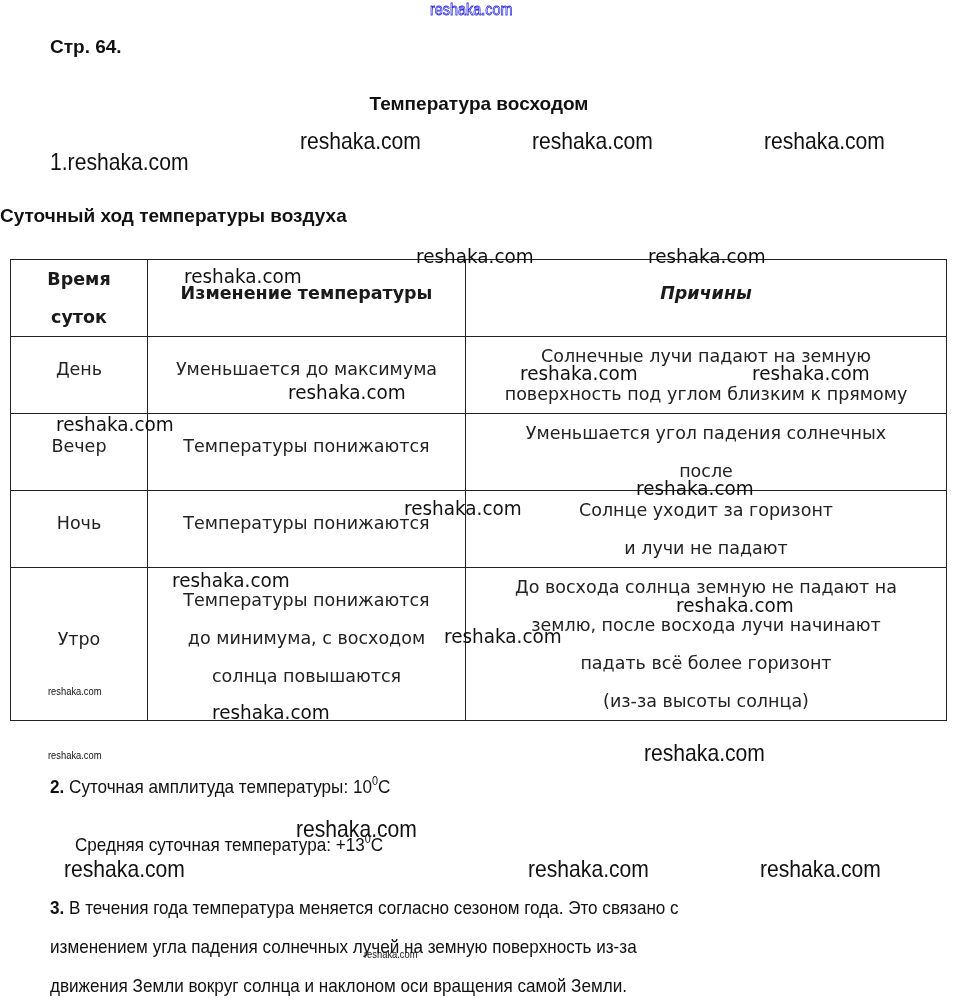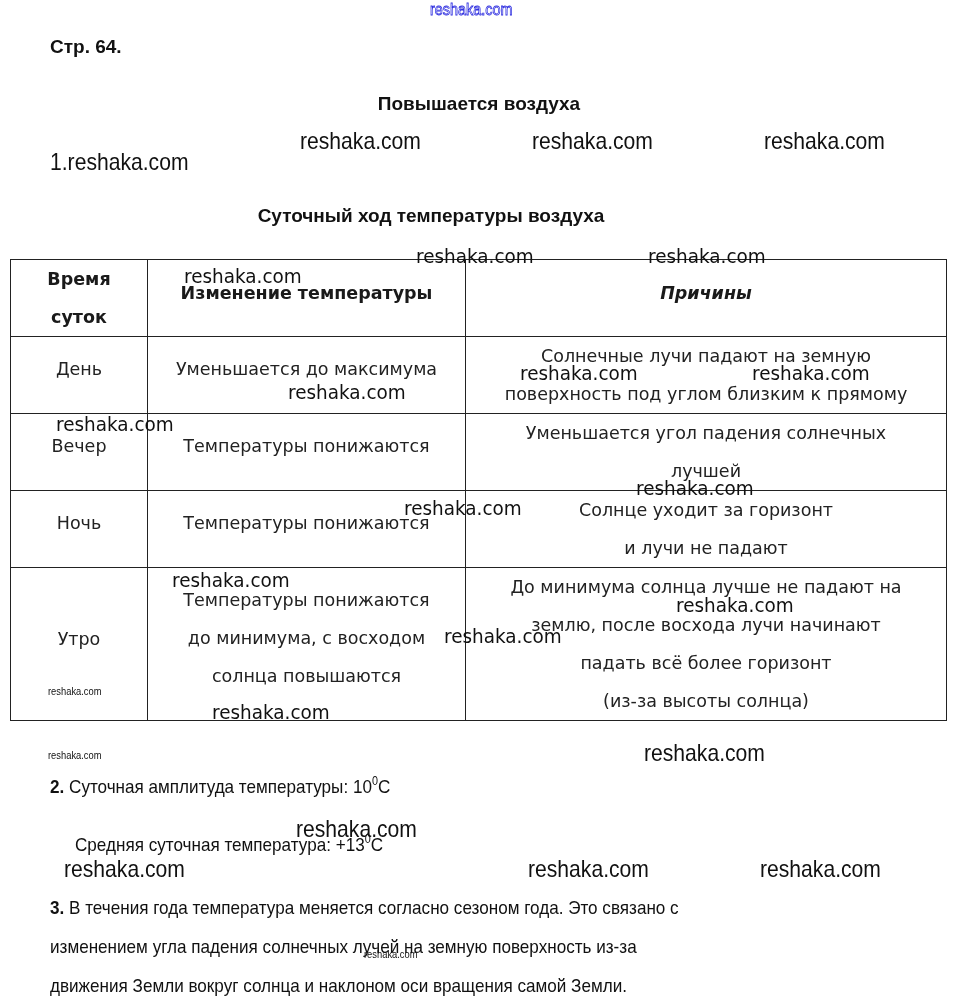--- a/index.html
+++ b/index.html
@@ -6,42 +6,42 @@
   body { width:958px; height:1008px; position:relative; overflow:hidden; color:#111;
          font-family:"Liberation Sans", sans-serif; }
   .abs { position:absolute; white-space:nowrap; }
   .wm { font-family:"DejaVu Sans", sans-serif; font-size:20px; color:#111; position:absolute; white-space:nowrap; transform:scaleX(0.92); transform-origin:left top; z-index:5; }
   .wm-big { font-family:"Liberation Sans", sans-serif; font-size:24px; color:#111; position:absolute; white-space:nowrap; transform:scaleX(0.88); transform-origin:left top; }
   .wm-small { font-family:"Liberation Sans", sans-serif; font-size:11px; color:#111; position:absolute; white-space:nowrap; transform:scaleX(0.85); transform-origin:left top; }
   .top-wm { position:absolute; left:430px; top:1px; font-size:16px; color:#fff;
             -webkit-text-stroke:0.8px #3030e0; font-family:"Liberation Sans", sans-serif; transform:scaleX(0.9); transform-origin:left top; }
   .page-num { left:50px; top:36px; font-size:19px; font-weight:bold; }
   .title1 { left:0; width:958px; text-align:center; top:93px; font-size:19px; font-weight:bold; }
-  .title2 { left:0; width:798px; text-align:center; top:205px; font-size:19px; font-weight:bold;padding-left:32px; }
+  .title2 { left:0; width:798px; top:205px; font-size:19px; font-weight:bold; }
   .q1 { left:50px; top:148px; font-size:24px; transform:scaleX(0.88); transform-origin:left top; }
   table.tbl { position:absolute; left:10px; top:259px; border-collapse:collapse; width:937px; }
   table.tbl td, table.tbl th { border:1px solid #222; text-align:center; vertical-align:top;
       font-family:"DejaVu Sans", sans-serif; font-size:17.5px; color:#222; line-height:38px; padding:0; }
   table.tbl th { font-weight:bold; line-height:38px; color:#1a1a1a; }
   .c1 { width:136px; } .c2 { width:317px; } .c3 { width:480px;font-style:italic; }
   .row-h { height:76px; }
   .row-u { height:153px; }
   .q2 { left:50px; top:776px; font-size:19px; transform:scaleX(0.9); transform-origin:left top; }
   .q2b { left:75px; top:834px; font-size:19px; transform:scaleX(0.9); transform-origin:left top; }
   .q3 { left:50px; top:888px; font-size:19px; line-height:39px; transform:scaleX(0.9); transform-origin:left top; }
   b.n { font-weight:bold; }
   sup { font-size:12px; vertical-align:top; position:relative; top:-2px; }
 </style>
 </head>
 <body>
 
 <div class="top-wm">reshaka.com</div>
 
 <div class="abs page-num">Стр. 64.</div>
-<div class="abs title1">Повышается воздуха</div>
+<div class="abs title1">Температура восходом</div>
 
 <div class="abs q1"><span>1.</span><span>reshaka.com</span></div>
 
 <div class="abs title2">Суточный ход температуры воздуха</div>
 
 <table class="tbl">
   <tbody>
       <tr class="row-h">
     <th class="c1">
           <div>Время</div>
@@ -68,21 +68,21 @@
   </tr>
   <tr class="row-h">
     <td>
           <div style="padding-top:13px">Вечер</div>
         </td>
     <td>
           <div style="padding-top:13px">Температуры понижаются</div>
         </td>
     <td>
           <div>Уменьшается угол падения солнечных</div>
-          <div>лучшей</div>
+          <div>после</div>
         </td>
   </tr>
   <tr class="row-h">
     <td>
           <div style="padding-top:13px">Ночь</div>
         </td>
     <td>
           <div style="padding-top:13px">Температуры понижаются</div>
         </td>
     <td>
@@ -93,21 +93,21 @@
   <tr class="row-u">
     <td>
           <div style="padding-top:52px">Утро</div>
         </td>
     <td>
           <div style="padding-top:13px">Температуры понижаются</div>
           <div>до минимума, с восходом</div>
           <div>солнца повышаются</div>
         </td>
     <td>
-          <div>До минимума солнца лучше не падают на</div>
+          <div>До восхода солнца земную не падают на</div>
           <div>землю, после восхода лучи начинают</div>
           <div>падать всё более горизонт</div>
           <div>(из-за высоты солнца)</div>
         </td>
   </tr>
 </tbody>
   </table>
 
 <div class="abs q2"><b class="n">2.</b> <span>Суточная амплитуда температуры: 10</span><sup>0</sup><span>С</span></div>
 <div class="abs q2b"><span>Средняя суточная температура: +13</span><sup>0</sup><span>С</span></div>

